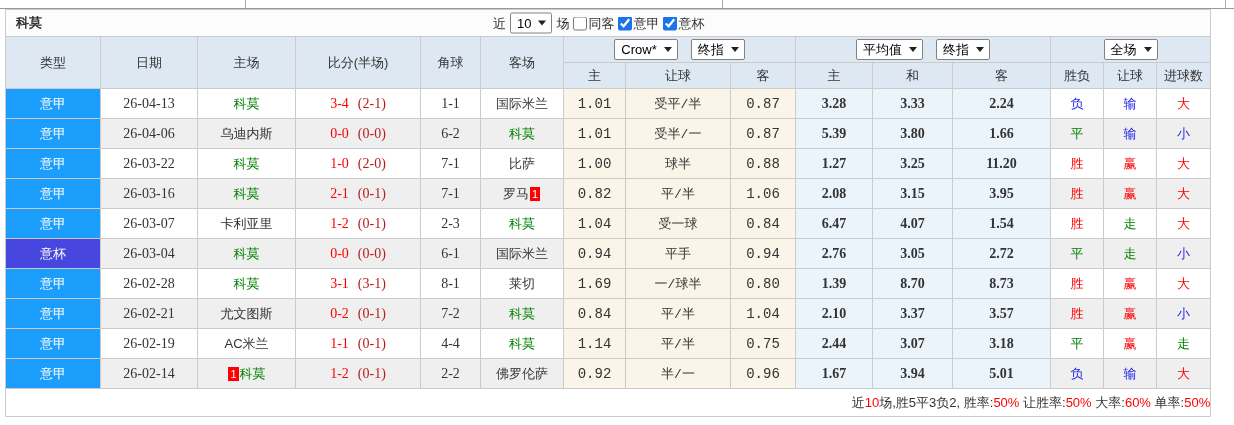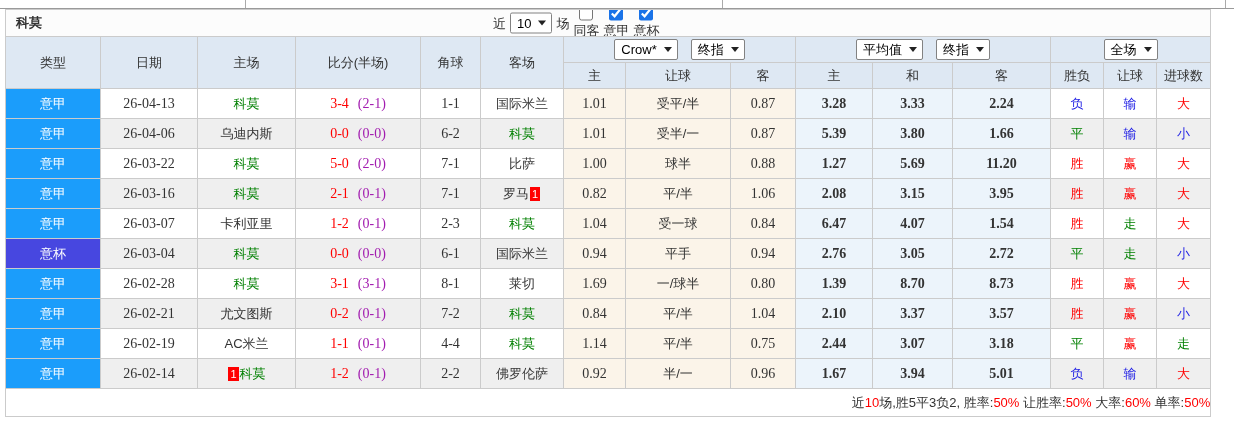--- a/index.html
+++ b/index.html
@@ -13,47 +13,47 @@
   .tick.t1 { left:245px; } .tick.t2 { left:722px; } .tick.t3 { left:1225px; }
 
   table { border-collapse:collapse; margin-left:5px; table-layout:fixed; width:1205px; }
   td, th { border:1px solid #cbcbcb; text-align:center; vertical-align:middle; font-weight:normal; overflow:hidden; white-space:nowrap; }
 
   
   .title-cell { height:27px; background:#fcfcfc; position:relative; text-align:left; }
   .title-text { font-weight:bold; color:#333; padding-left:10px; }
   .controls { position:absolute; left:487px; top:50%; transform:translateY(-50%);
               display:flex; align-items:center; gap:4px; }
-  .cb { display:flex; align-items:center; gap:1px;flex-direction:column; }
+  .cb { display:flex; align-items:center; gap:1px; }
   .cb input { width:14px; height:14px; accent-color:#1a73e8; }
 
   
   .sel { display:inline-flex; align-items:center; justify-content:space-between; gap:7px;
          background:#fff; border:1px solid #828282; border-radius:2px;
          padding:1px 5px 1px 6px; height:21px; cursor:pointer; color:#000; }
   .chev { width:0; height:0; border-left:4px solid transparent; border-right:4px solid transparent; border-top:5px solid #222; }
 
   
   .hrow th, .grp { background:#dee8f3; color:#333; }
   .hrow-a th, .hrow-a td { height:26px; }
   .hrow-b th { height:26px; }
   .grp .selwrap { display:flex; justify-content:center; align-items:center; gap:13px; }
 
   
   tbody td { height:30px; background:#fff; }
   tbody tr.alt td { background:#efefef; }
   td.lg { color:#fff; }
   td.lg.seriea { background:#1b9dfb !important; }
   td.lg.coppa  { background:#4747e0 !important; }
-  tbody td.crowbg { background:#fbf4e9 !important; }
+  tbody td.crowbg { background:#fbf4e9 !important;font-family:Liberation Mono, monospace; }
   tbody td.avgbg  { background:#ecf4fb !important;font-weight:bold; }
   .num { font-family:"Liberation Serif",serif; font-size:14px; }
   .self-team { color:#008000; }
   .s-main { color:#ff0000; }
-  .s-half { color:#a21caf;margin-left:9px; }
+  .s-half { color:#b91c1c;margin-left:9px; }
   .badge { display:inline-block; background:#f00; color:#fff; font-size:11px;
            line-height:14px; padding:0 2px; margin:0 1px; font-family:"Liberation Sans",sans-serif; }
   .c-r { color:#ff0000; } .c-g { color:#008000; } .c-b { color:#2323e5; } .c-k { color:#333; }
 
   
   .footer-cell { height:28px; background:#fff; text-align:right; }
 </style>
 </head>
 <body>
 
@@ -191,28 +191,28 @@
     <td class="num avgbg avg-d">3.80</td>
     <td class="num avgbg avg-a">1.66</td>
     <td class="full-wdl c-g">平</td>
     <td class="full-hc c-b">输</td>
     <td class="full-goal c-b">小</td>
   </tr>
       <tr>
     <td class="lg cell-league seriea">意甲</td>
     <td class="num cell-date">26-03-22</td>
     <td class="cell-home"><span class="self-team">科莫</span></td>
-    <td class="num cell-score"><span class="s-main">5-0</span><span class="s-half">(2-0)</span></td>
+    <td class="num cell-score"><span class="s-main">1-0</span><span class="s-half">(2-0)</span></td>
     <td class="num cell-corner">7-1</td>
     <td class="cell-away"><span>比萨</span></td>
     <td class="num crowbg crow-h">1.00</td>
     <td class="crowbg crow-l">球半</td>
     <td class="num crowbg crow-a">0.88</td>
     <td class="num avgbg avg-h">1.27</td>
-    <td class="num avgbg avg-d">5.69</td>
+    <td class="num avgbg avg-d">3.25</td>
     <td class="num avgbg avg-a">11.20</td>
     <td class="full-wdl c-r">胜</td>
     <td class="full-hc c-r">赢</td>
     <td class="full-goal c-r">大</td>
   </tr>
       <tr class="alt">
     <td class="lg cell-league seriea">意甲</td>
     <td class="num cell-date">26-03-16</td>
     <td class="cell-home"><span class="self-team">科莫</span></td>
     <td class="num cell-score"><span class="s-main">2-1</span><span class="s-half">(0-1)</span></td>

